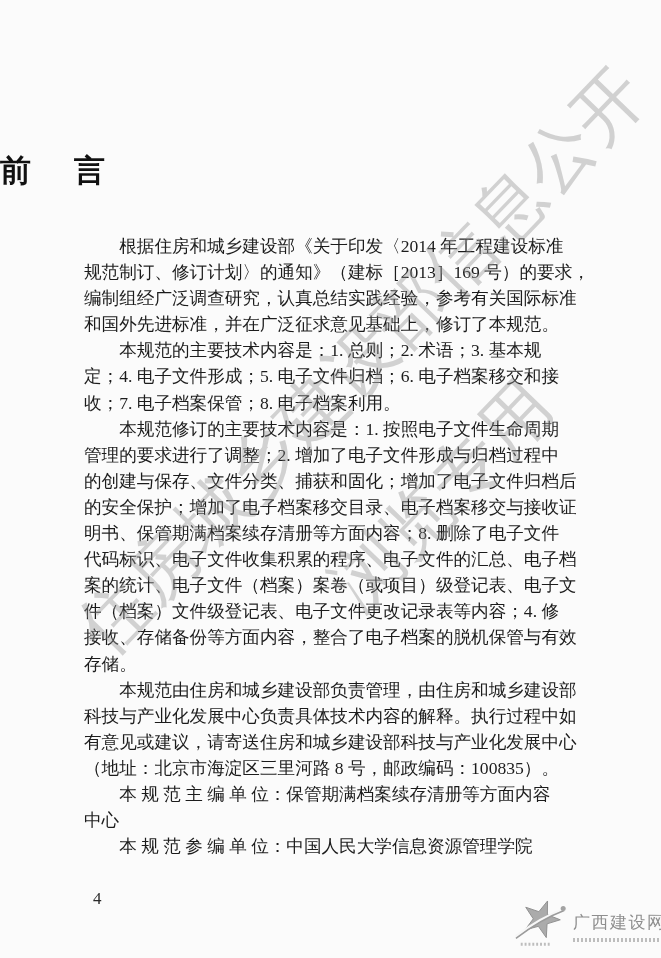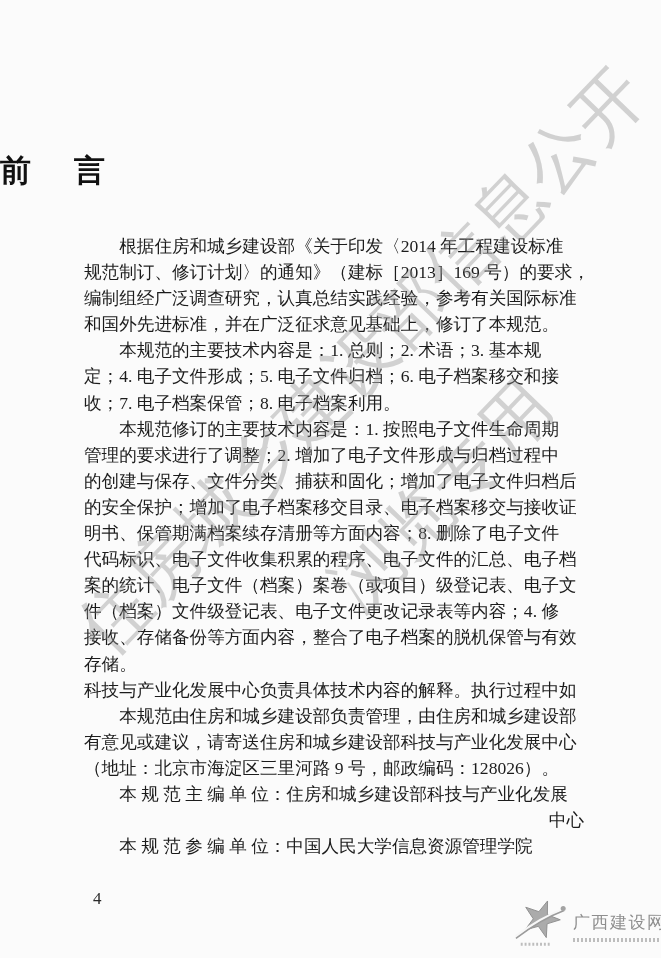--- a/index.html
+++ b/index.html
@@ -27,21 +27,21 @@
 
   .body-text {
     position: absolute;
     top: 233px; left: 84px;
     width: 500px;
     font-size: 17.6px;
     line-height: 26.1px;
   }
   .line { height: 26.1px; white-space: nowrap; }
   .indent { text-indent: 2em; }
-  .center-line { text-align: right; white-space: normal; }
+  .center-line { text-align: left; white-space: normal; }
 
   .pagenum {
     position: absolute;
     left: 93px; top: 889px;
     font-size: 17px;
     color: #2a2a2a;
   }
 
   
   .wm {
@@ -104,26 +104,26 @@
     <div class="line">管理的要求进行了调整；2. 增加了电子文件形成与归档过程中</div>
     <div class="line">的创建与保存、文件分类、捕获和固化；增加了电子文件归档后</div>
     <div class="line">的安全保护；增加了电子档案移交目录、电子档案移交与接收证</div>
     <div class="line">明书、保管期满档案续存清册等方面内容；8. 删除了电子文件</div>
     <div class="line">代码标识、电子文件收集积累的程序、电子文件的汇总、电子档</div>
     <div class="line">案的统计、电子文件（档案）案卷（或项目）级登记表、电子文</div>
     <div class="line">件（档案）文件级登记表、电子文件更改记录表等内容；4. 修</div>
     <div class="line">接收、存储备份等方面内容，整合了电子档案的脱机保管与有效</div>
     <div class="line">存储。</div>
 
+    <div class="line indent">本规范由住房和城乡建设部负责管理，由住房和城乡建设部</div>
     <div class="line">科技与产业化发展中心负责具体技术内容的解释。执行过程中如</div>
-    <div class="line indent">本规范由住房和城乡建设部负责管理，由住房和城乡建设部</div>
     <div class="line">有意见或建议，请寄送住房和城乡建设部科技与产业化发展中心</div>
-    <div class="line">（地址：北京市海淀区三里河路 9 号，邮政编码：128026）。</div>
+    <div class="line">（地址：北京市海淀区三里河路 8 号，邮政编码：100835）。</div>
 
-    <div class="line indent">本 规 范 主 编 单 位：住房和城乡建设部科技与产业化发展</div>
+    <div class="line indent">本 规 范 主 编 单 位：保管期满档案续存清册等方面内容</div>
     <div class="line center-line">中心</div>
 
     <div class="line indent">本 规 范 参 编 单 位：中国人民大学信息资源管理学院</div>
   </div>
 
   <div class="pagenum">4</div>
 
   <div class="wm wm1">住房城乡建设部信息公开</div>
   <div class="wm wm2">浏览专用</div>
 

